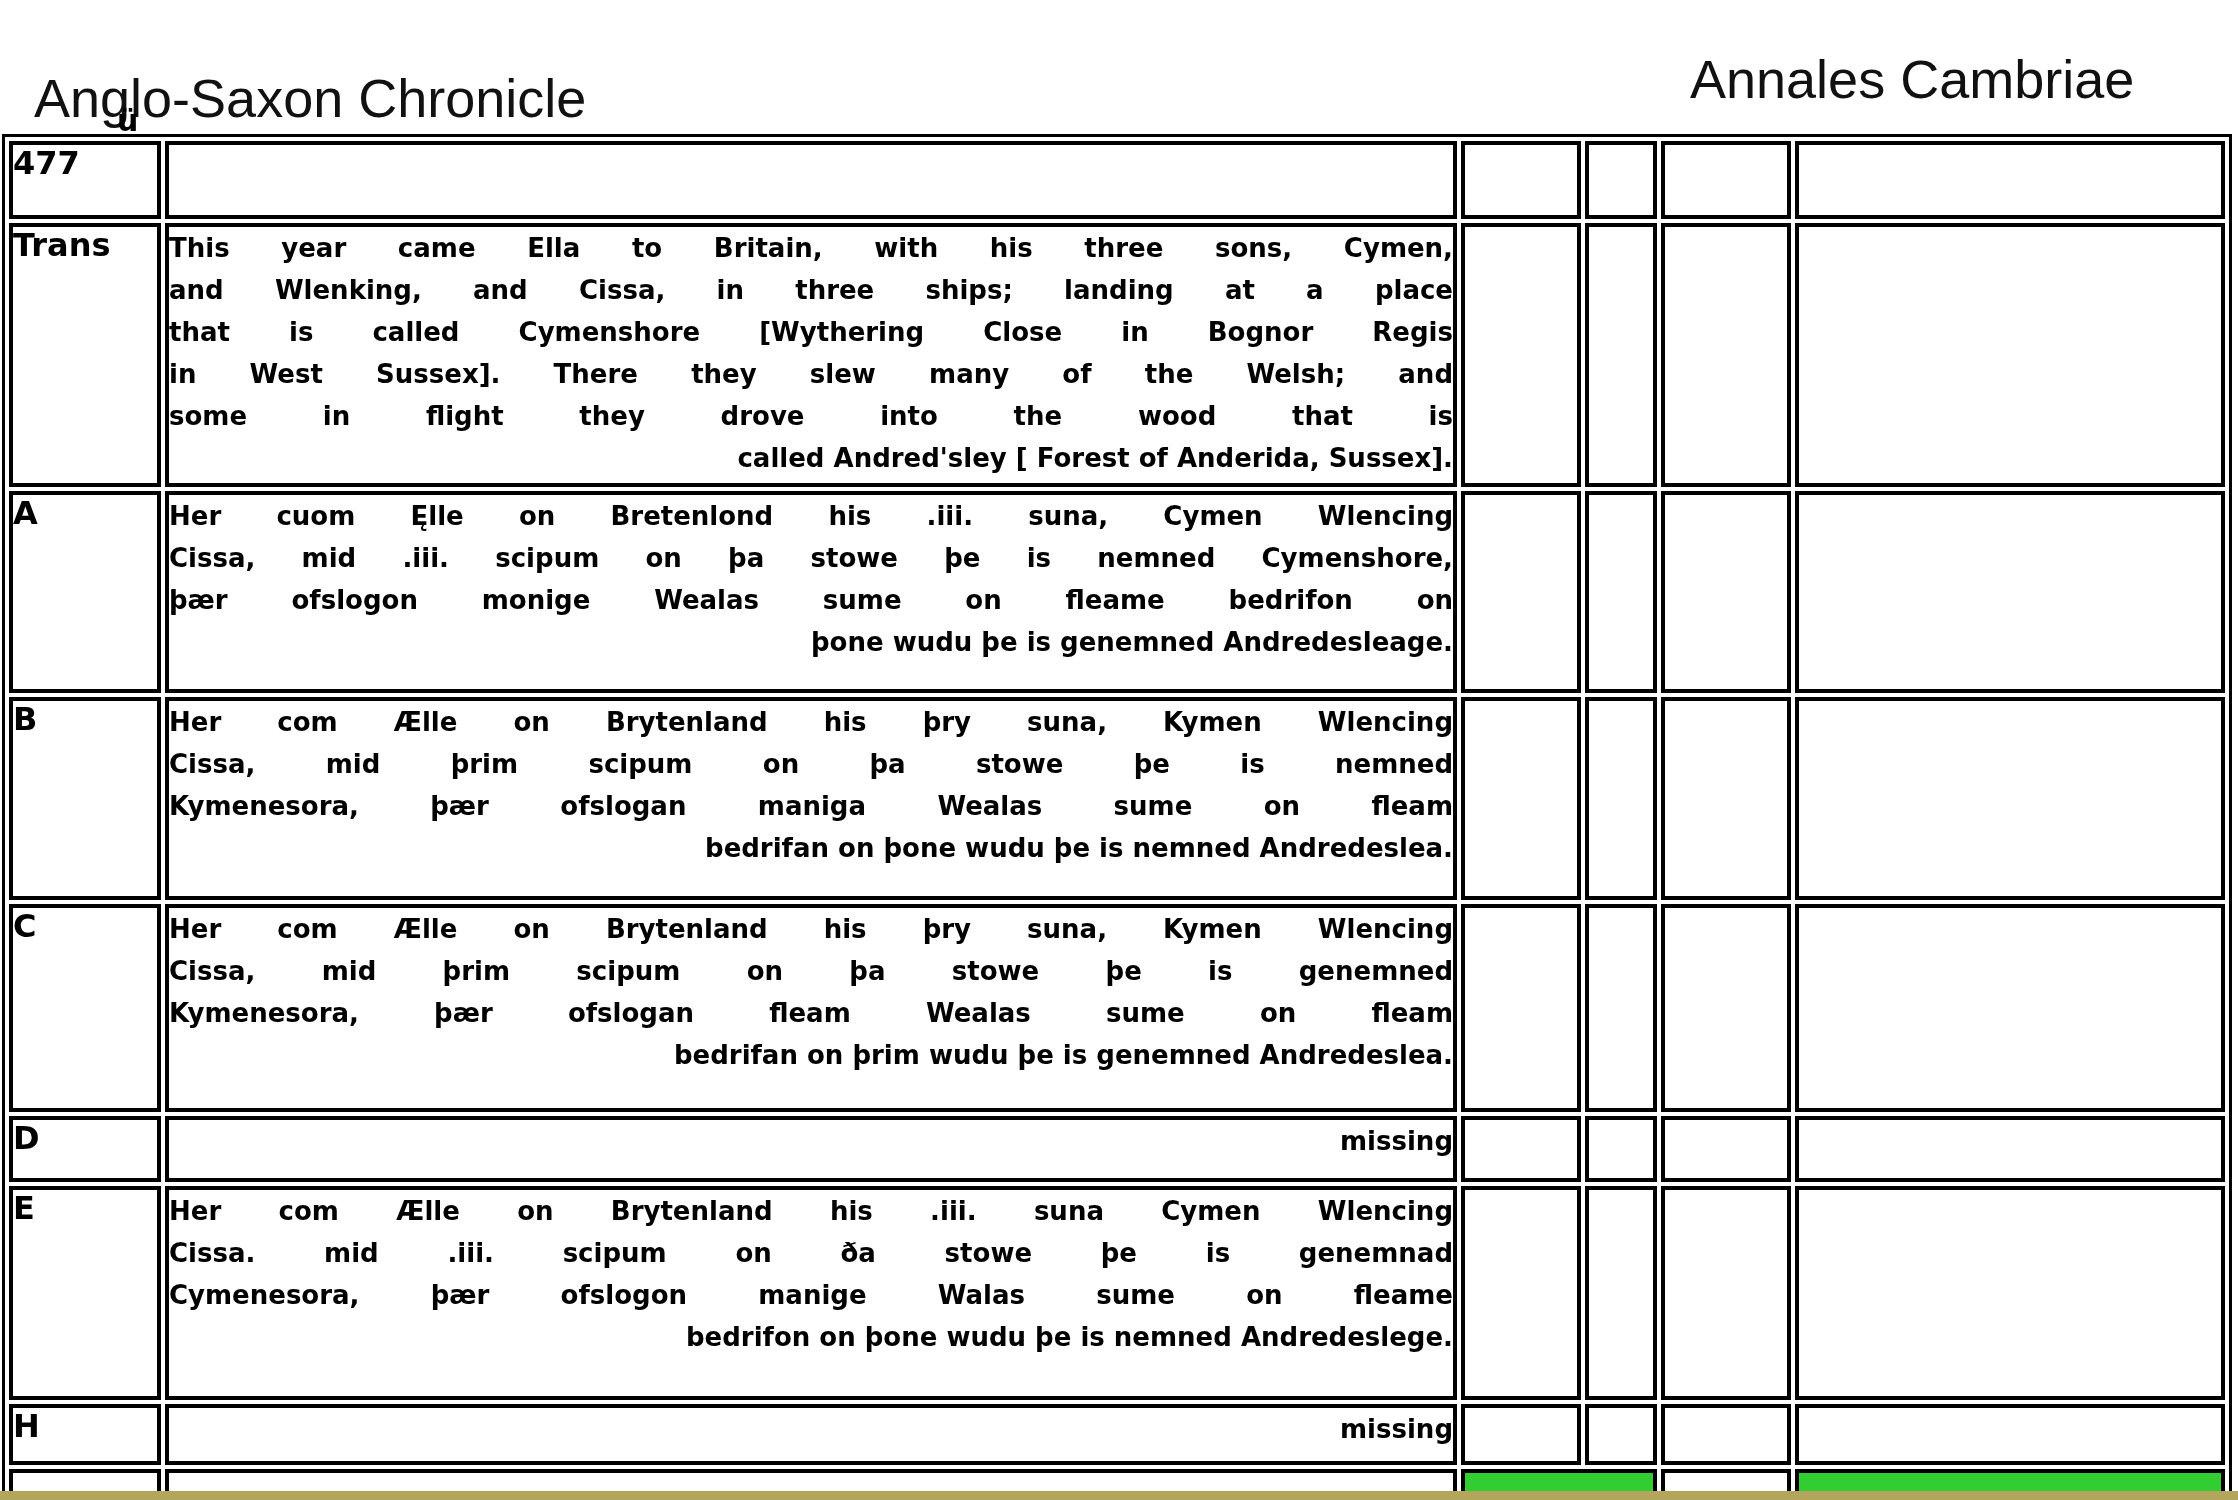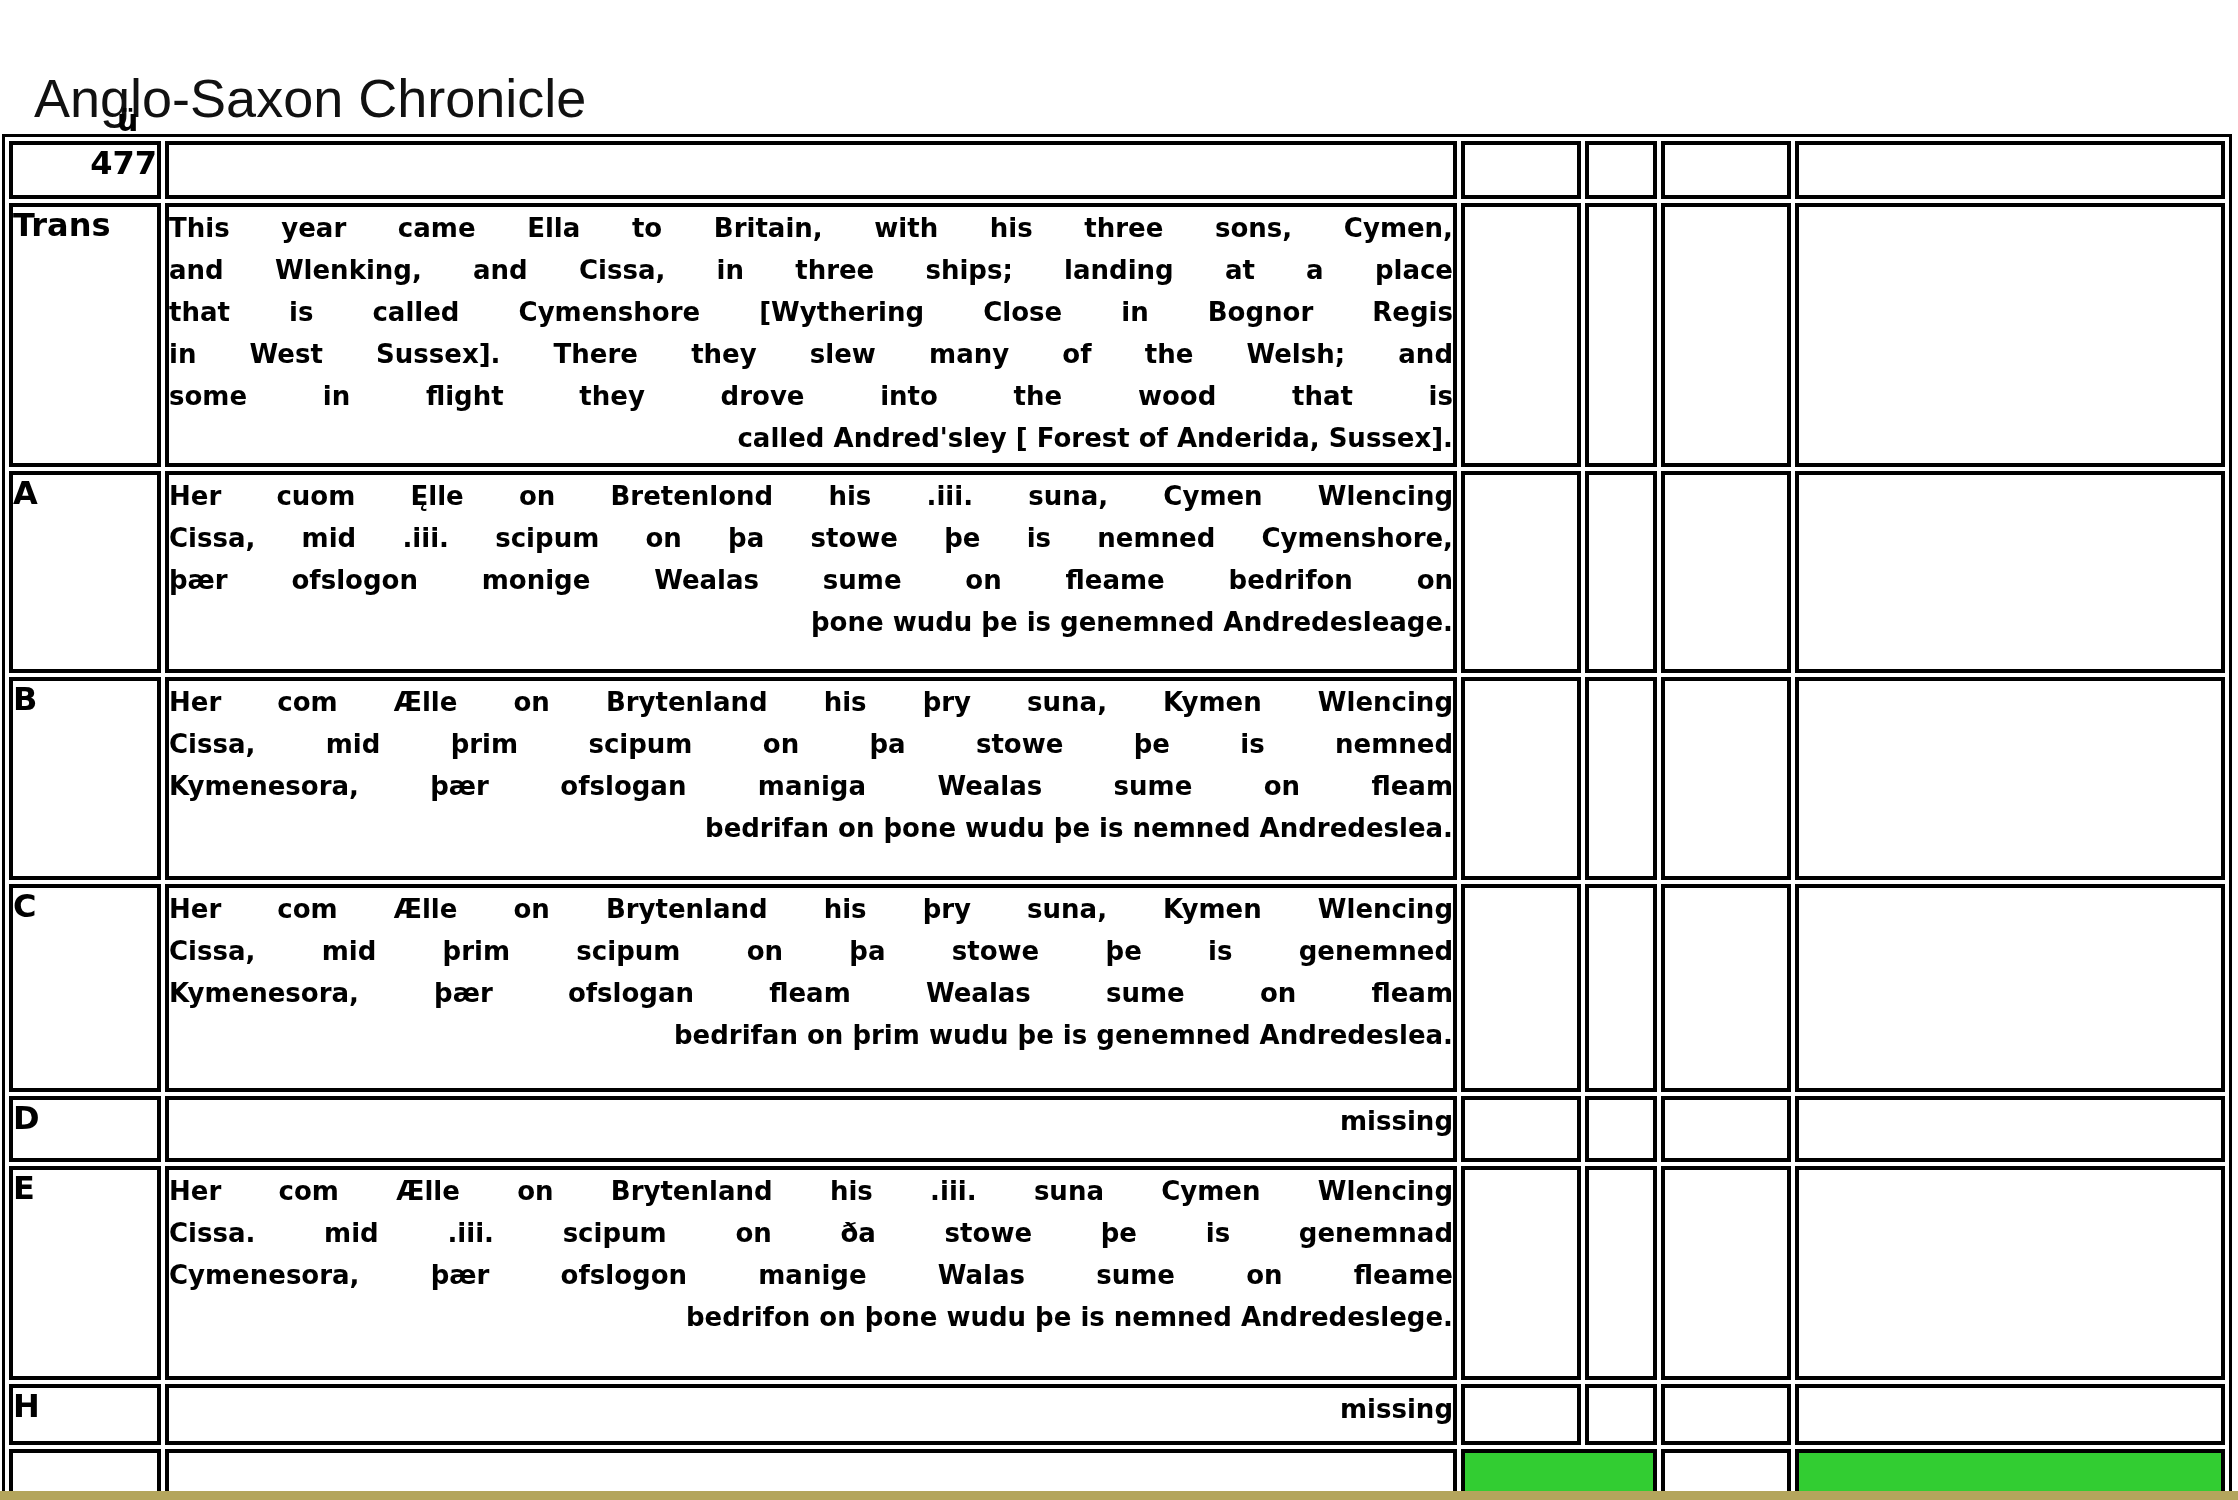--- a/index.html
+++ b/index.html
@@ -55,21 +55,21 @@
   }
   td.txt {
     font-weight: bold;
     font-size: 26px;
     line-height: 42px;
     padding: 4px 12px 0 12px;
   }
   td.txt .jl { text-align: justify; text-align-last: justify; }
   td.txt .ll { text-align: right; }
   
-  tr.r0 td { height: 58px; text-align: right; }
+  tr.r0 td { height: 78px; }
   tr.r1 td { height: 264px; }
   tr.r2 td { height: 202px; }
   tr.r3 td { height: 203px; }
   tr.r4 td { height: 208px; }
   tr.r5 td { height: 66px; }
   tr.r6 td { height: 214px; }
   tr.r7 td { height: 61px; }
   tr.rg td { height: 50px; }
   .bottombar {
     position: absolute;
@@ -77,20 +77,21 @@
     width: 2238px; height: 9px;
     z-index: 5;
   }
 </style>
 </head>
 <body>
 
 <div class="page">
 
   <div class="title left">Anglo-Saxon Chronicle</div>
+  <div class="title right">Annales Cambriae</div>
   <span class="artifact">ü</span>
 
   <table class="cmp">
     <colgroup>
       <col style="width:152px">
         <col style="width:1292px">
         <col style="width:120px">
       <col style="width:72px">
         <col style="width:130px">
         <col style="width:430px">

